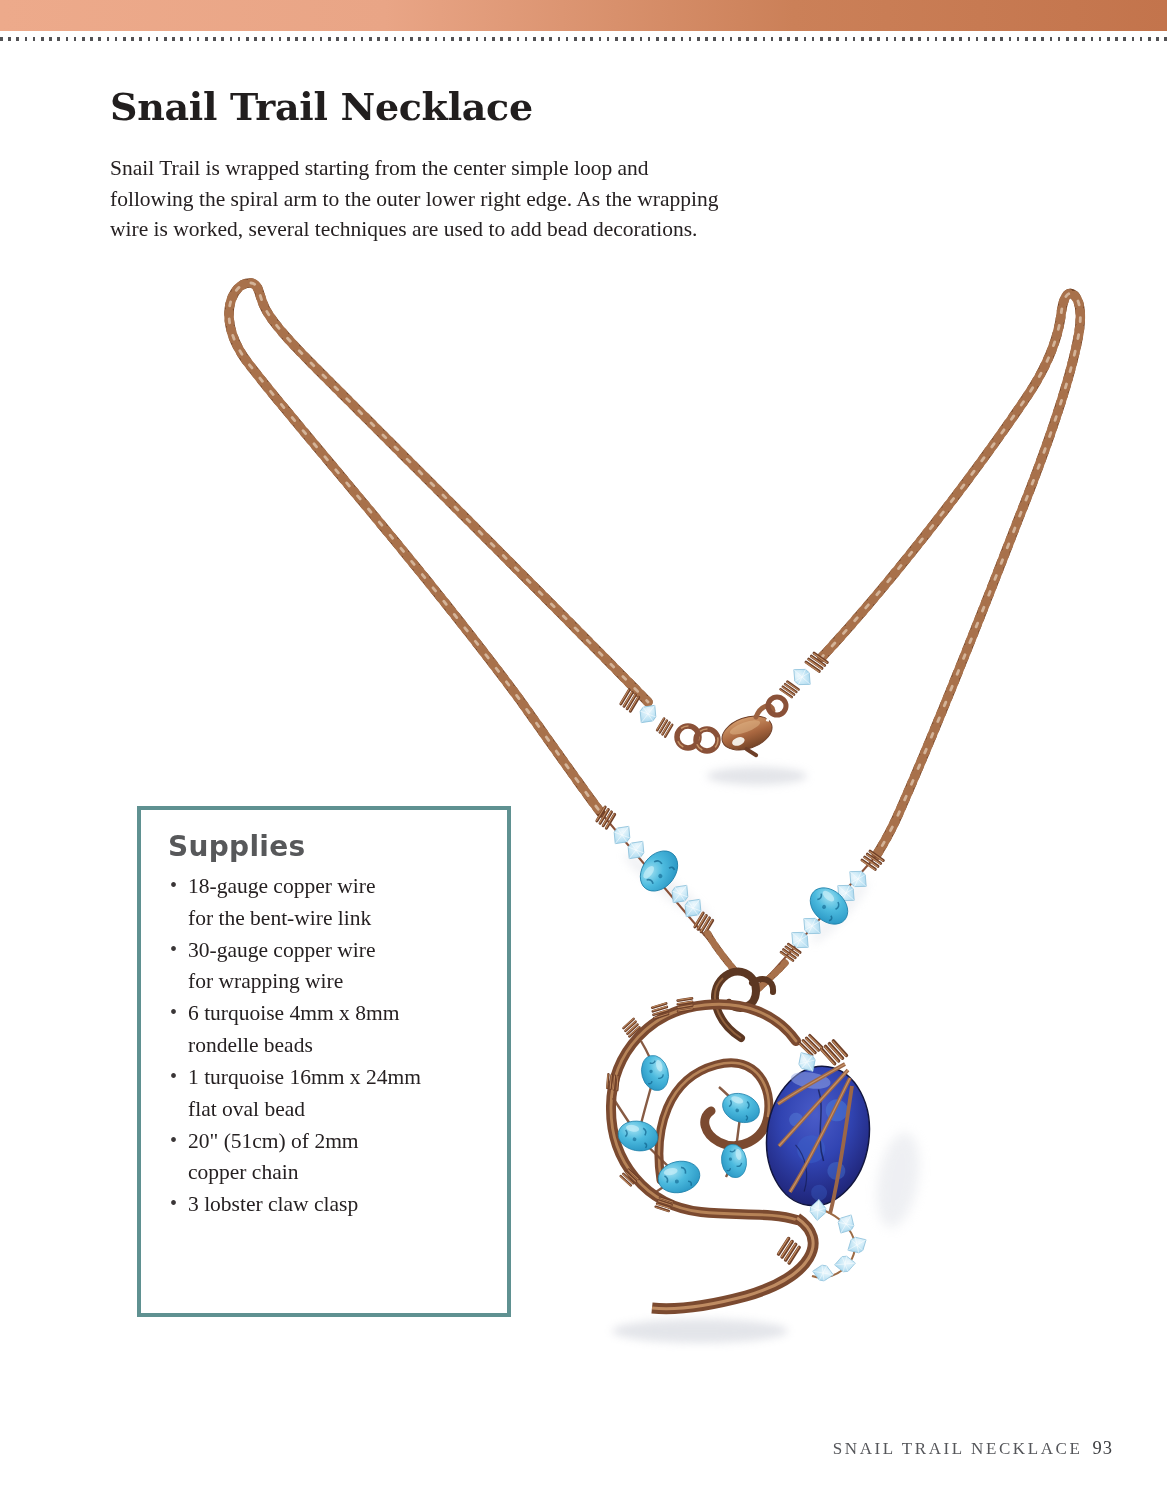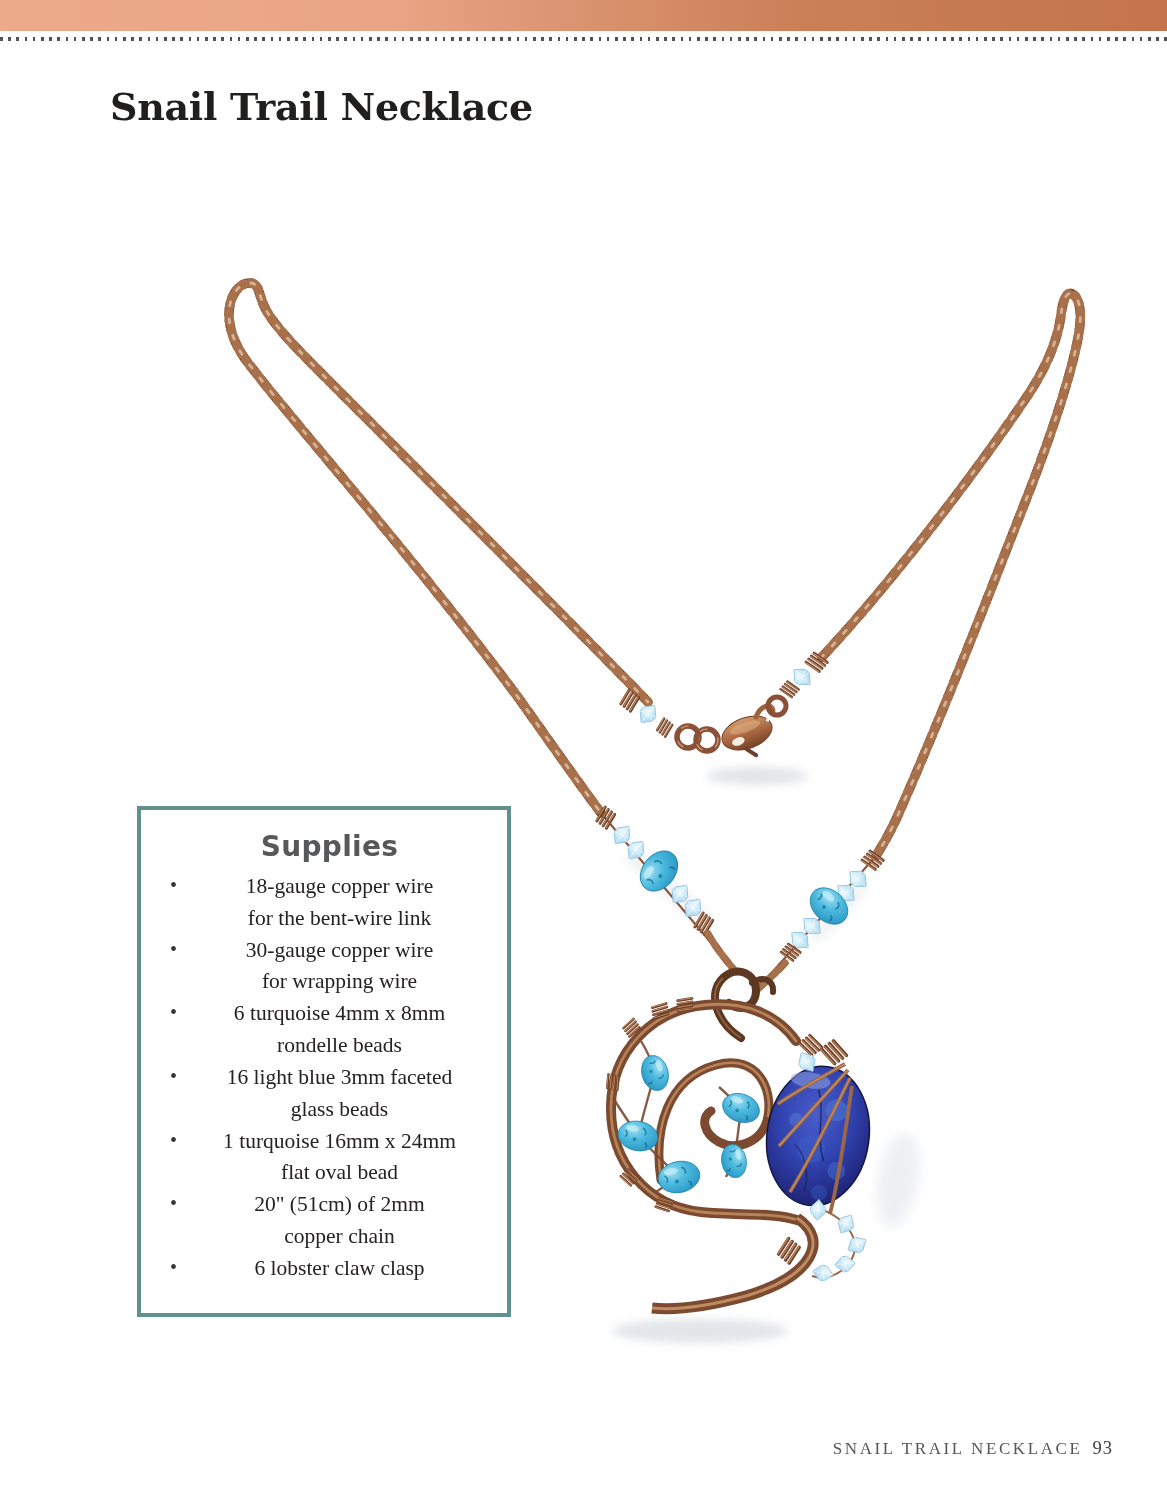--- a/index.html
+++ b/index.html
@@ -1,17 +1,17 @@
 <!DOCTYPE html>
 <html><head>
 <meta charset="utf-8">
 <style>
   html,body{margin:0;padding:0;background:#ffffff;}
   .page{position:relative;width:1167px;height:1500px;background:#ffffff;overflow:hidden;
-        font-family:"Liberation Serif",serif;text-align:center;}
+        font-family:"Liberation Serif",serif;}
   .top-bar{position:absolute;left:0;top:0;width:100%;height:31px;
         background:linear-gradient(90deg,#edaa8b 0%,#e9a586 33%,#cb8058 68%,#c3744c 100%);}
   .dotted-rule{position:absolute;left:0;top:37px;width:100%;height:4px;
         background:repeating-linear-gradient(90deg,#525255 0 2.6px,transparent 2.6px 8.2px);}
   h1.title{position:absolute;left:110px;top:86px;margin:0;
         font-family:"DejaVu Serif",serif;font-weight:700;font-size:38px;line-height:1.1;
         color:#211e1e;letter-spacing:-0.3px;z-index:2;}
   .intro{position:absolute;left:110px;top:153px;margin:0;width:740px;
         font-family:"Liberation Serif",serif;font-size:21.5px;line-height:1.42;
         color:#262122;white-space:pre-line;z-index:2;}
@@ -30,20 +30,23 @@
 </style>
 </head>
 <body>
 
 <div class="page">
 
   <div class="top-bar"></div>
   <div class="dotted-rule"></div>
 
   <h1 class="title">Snail Trail Necklace</h1>
+  <p class="intro">Snail Trail is wrapped starting from the center simple loop and
+following the spiral arm to the outer lower right edge. As the wrapping
+wire is worked, several techniques are used to add bead decorations.</p>
 
   <svg class="photo-svg" width="1167" height="1500" viewBox="0 0 1167 1500" aria-label="Copper chain necklace with lobster claw clasp, light blue faceted beads, turquoise rondelle beads, and a wire-wrapped snail-spiral pendant holding a large blue flat oval bead">
     <defs>
       <radialGradient id="gBic" cx="40%" cy="35%" r="75%">
         <stop offset="0%" stop-color="#eef8fd"></stop>
           <stop offset="45%" stop-color="#cdeaf7"></stop>
         <stop offset="100%" stop-color="#9fd2ec"></stop>
       </radialGradient>
       <radialGradient id="gTurq" cx="35%" cy="30%" r="80%">
         <stop offset="0%" stop-color="#9fe0f2"></stop>
@@ -255,27 +258,25 @@
 
   <aside class="supplies">
     <h2>Supplies</h2>
     <ul>
       <li>18-gauge copper wire
 for the bent-wire link</li>
       <li>30-gauge copper wire
 for wrapping wire</li>
       <li>6 turquoise 4mm x 8mm
 rondelle beads</li>
-      <li>16 light blue 3mm faceted
-glass beads</li>
       <li>1 turquoise 16mm x 24mm
 flat oval bead</li>
       <li>20" (51cm) of 2mm
 copper chain</li>
-      <li>6 lobster claw clasp</li>
+      <li>3 lobster claw clasp</li>
     </ul>
   </aside>
 
   <footer class="runfoot">
     <span>SNAIL TRAIL NECKLACE</span><span class="pagenum">93</span>
   </footer>
 
 </div>
 
 </body></html>

